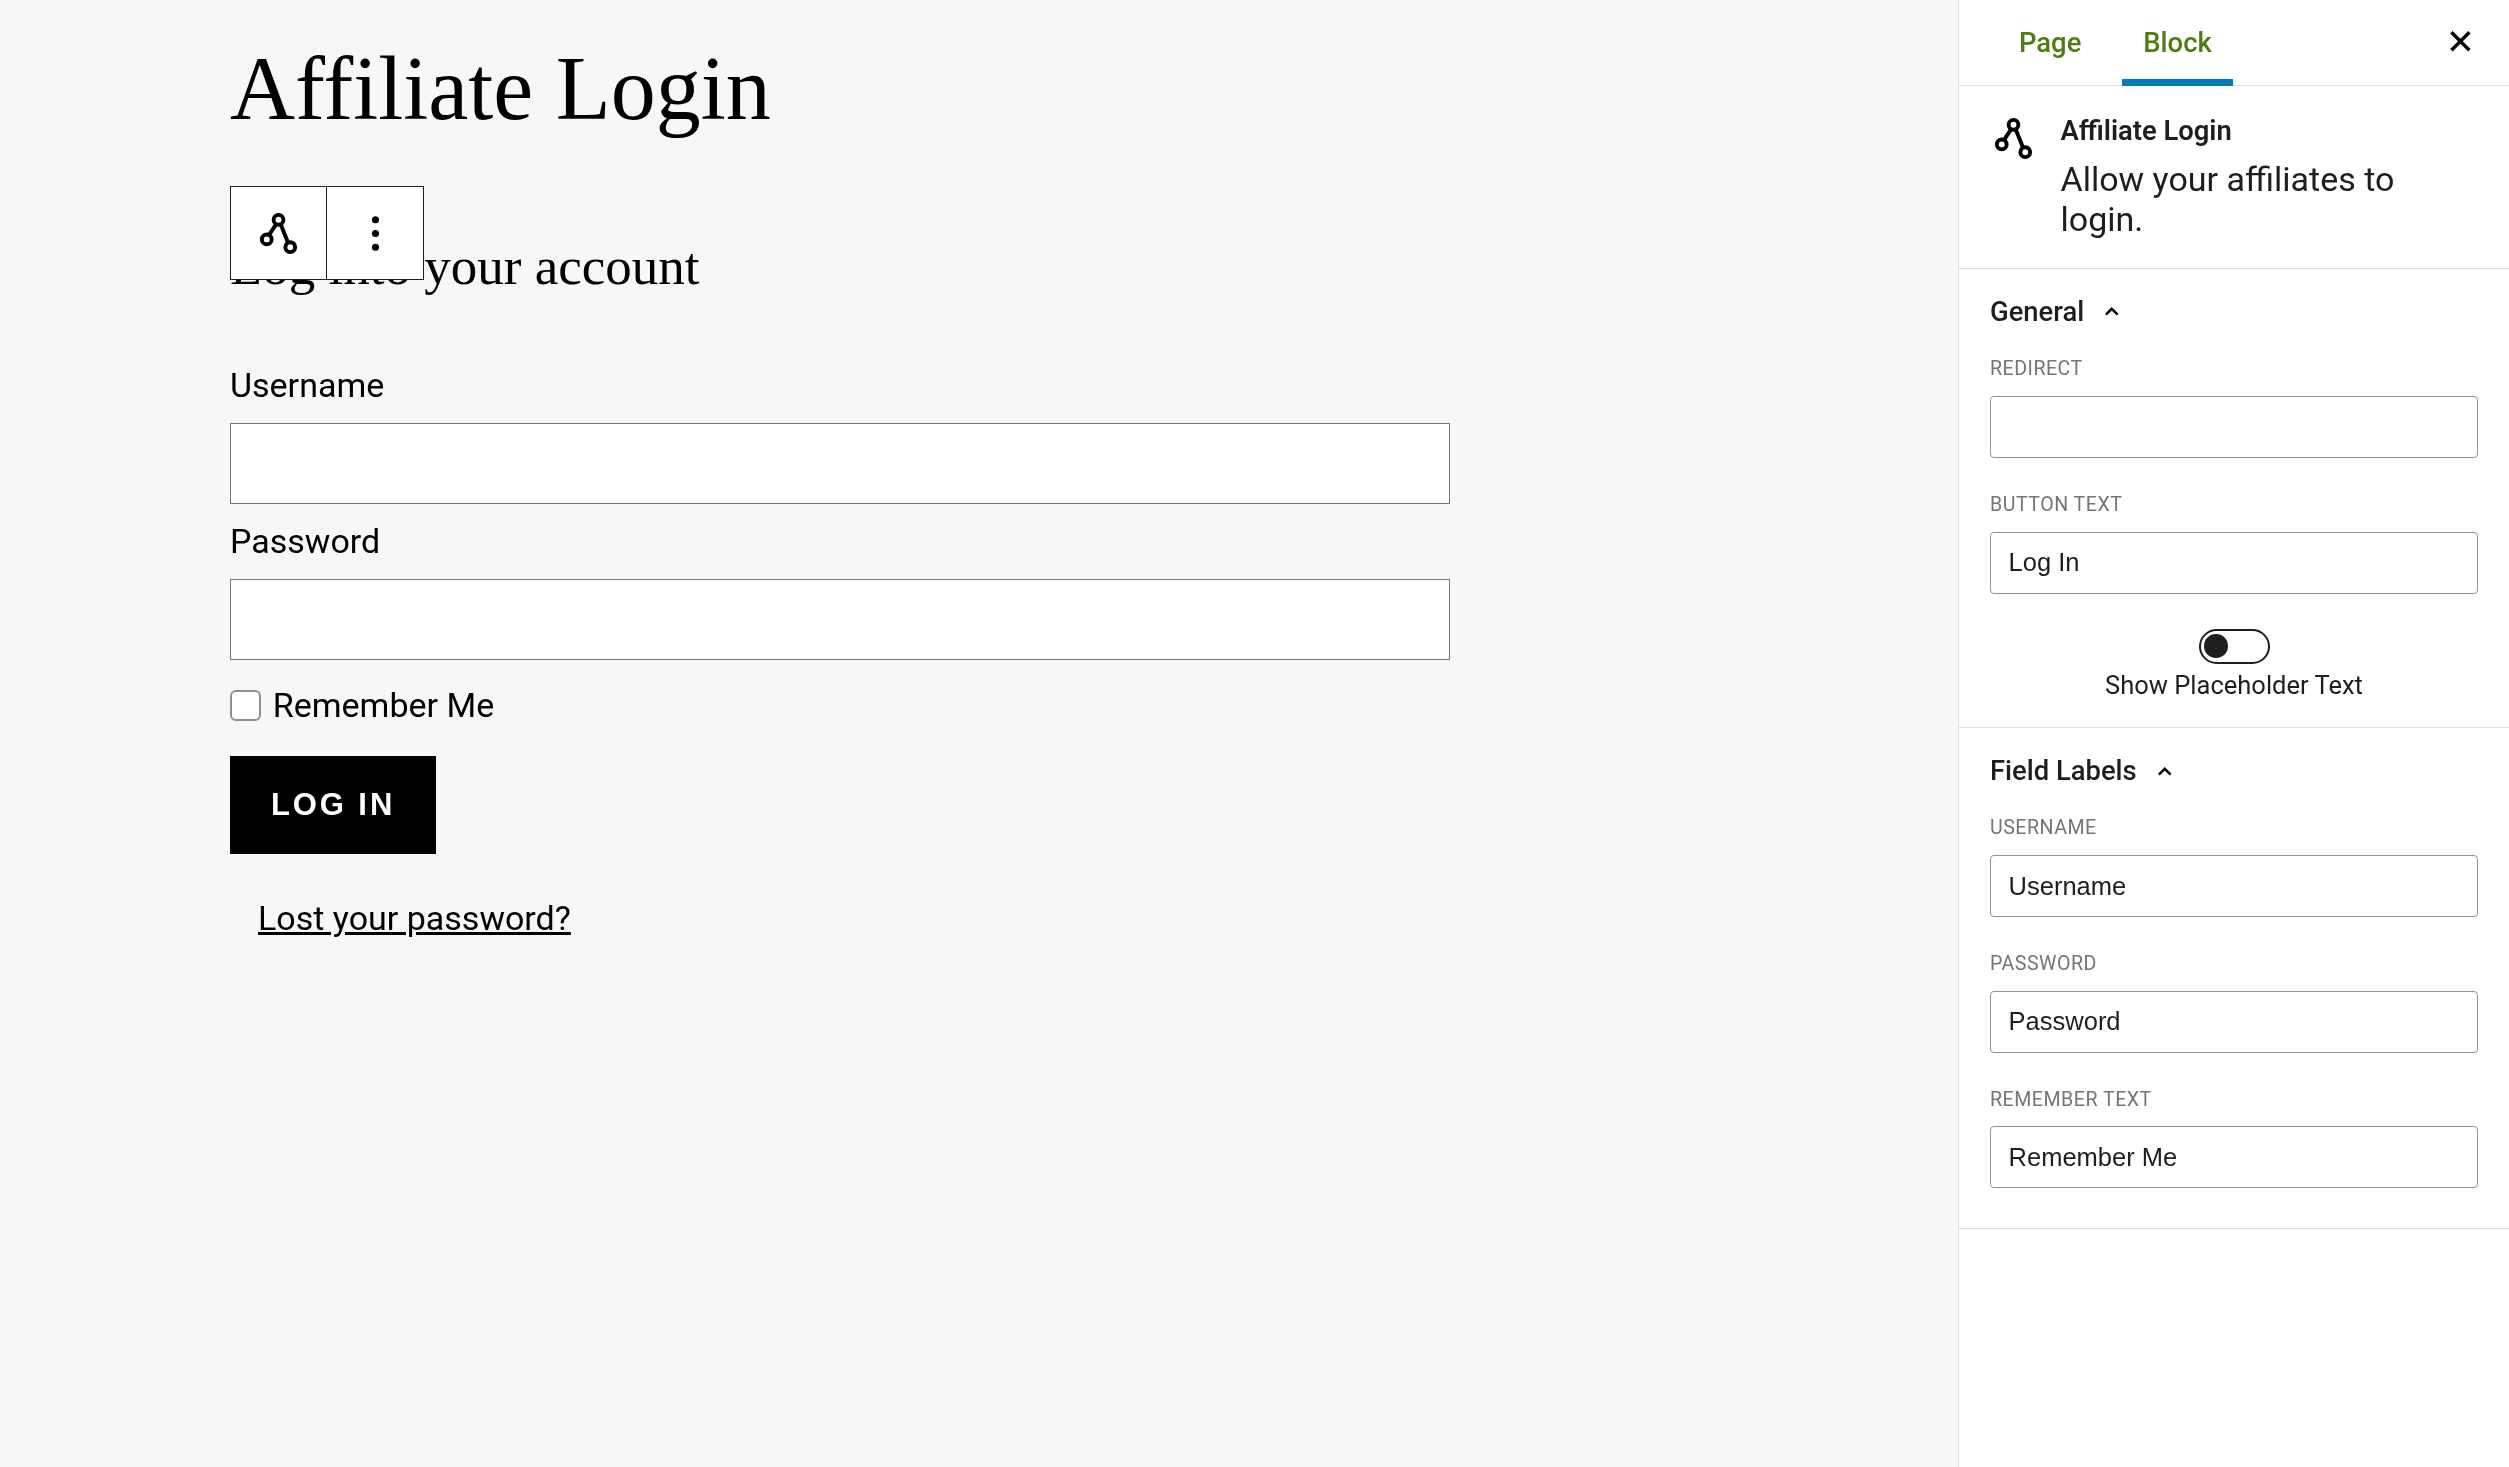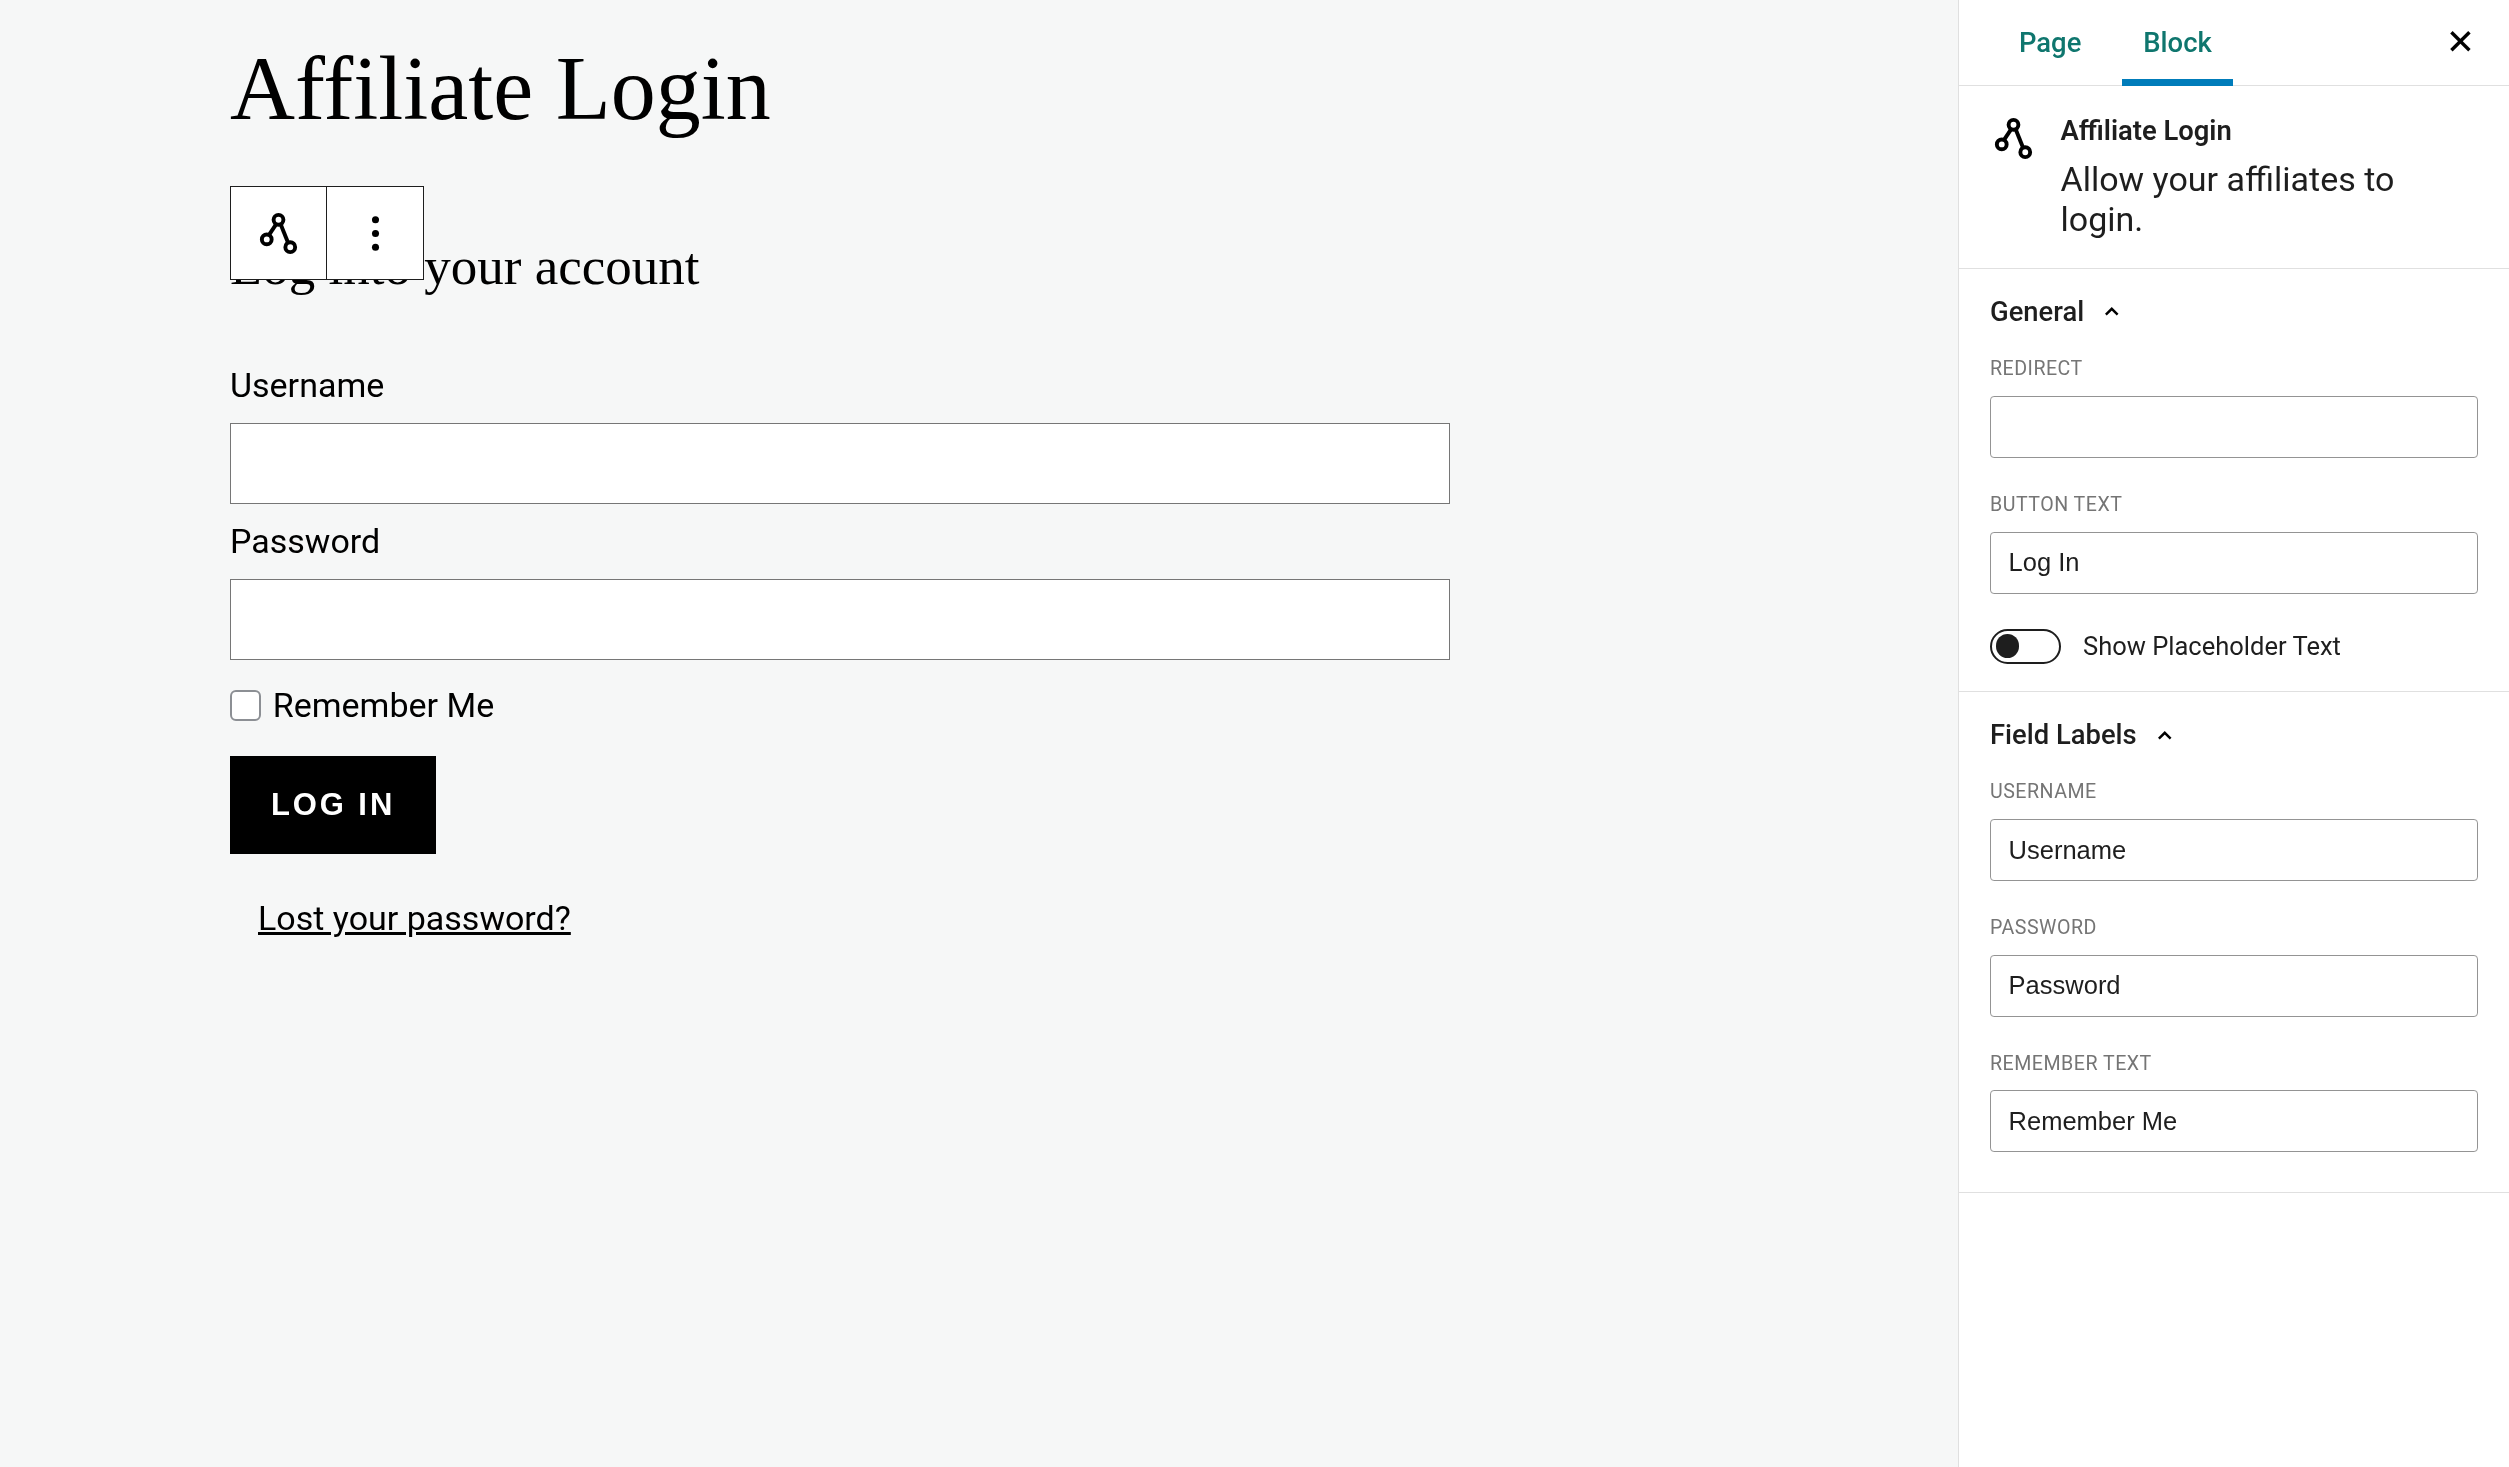--- a/index.html
+++ b/index.html
@@ -154,21 +154,21 @@
       position: relative;
     }
     
     .tab {
       padding: 0 31px;
       height: 86px;
       display: flex;
       align-items: center;
       font-size: 27.4px;
       font-weight: 500;
-      color: #0f766e;
+      color: #4d7c0f;
       cursor: pointer;
       position: relative;
     }
     
     .tab.active::after {
       content: "";
       position: absolute;
       bottom: 0;
       left: 9.8px;
       right: 9.8px;
@@ -270,22 +270,23 @@
       border: 1px solid #949494;
       border-radius: 3.9px;
       padding: 0 17.6px;
       font-size: 25.5px;
       color: #1e1e1e;
     }
     
     .toggle-row {
       display: flex;
       align-items: center;
-      gap: 22px;
+      gap: 6px;
       margin-top: 9.8px;
+      flex-direction: column;
     }
     
     .toggle {
       width: 71px;
       height: 35px;
       border: 2px solid #1e1e1e;
       border-radius: 17.6px;
       background: #fff;
       position: relative;
       cursor: pointer;

